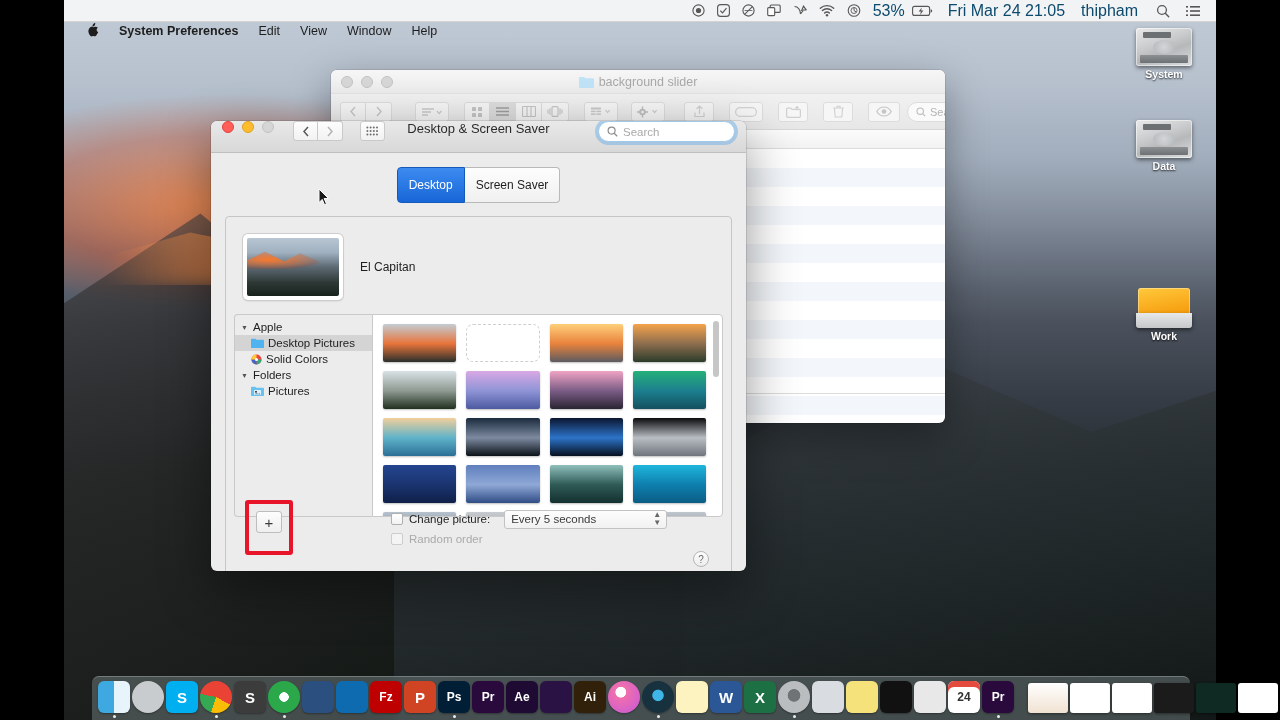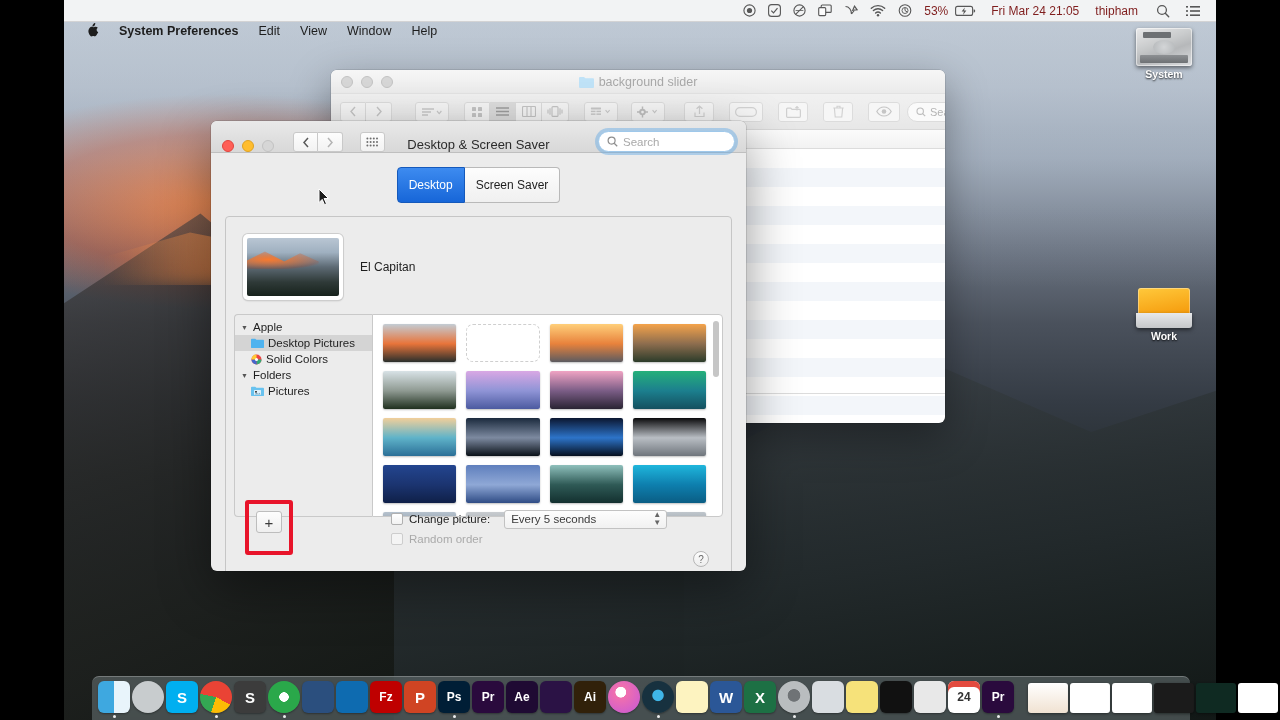--- a/index.html
+++ b/index.html
@@ -49,21 +49,21 @@
     background:rgba(246,246,246,.92);
     border-bottom:1px solid rgba(0,0,0,.13);
     display:flex; align-items:center; font-size:12.5px; color:#1d1d1d;
     backdrop-filter:blur(8px);
   }
   #menubar .mb-left{ display:flex; align-items:center; gap:0; padding-left:12px;margin-top:40px; }
   #menubar .mb-item{ padding:0 10px; height:22px; line-height:22px; white-space:nowrap; }
   #menubar .mb-item.bold{ font-weight:bold; }
   #menubar .apple{ padding:0 10px; font-size:14px; line-height:20px; }
   #menubar .mb-right{ margin-left:auto; display:flex; align-items:center; gap:0; padding-right:10px; }
-  #menubar .mb-right .st{ padding:0 6px; height:22px; display:flex; align-items:center; font-size:12px; color:#7f1d1d; }
+  #menubar .mb-right .st{ padding:0 6px; height:22px; display:flex; align-items:center; font-size:16px; color:#0c4a6e; }
   #menubar .mb-right .sticon{ opacity:.78; }
   svg{ display:block; }
 
   
   .traffic{ display:flex; gap:8px; align-items:center; }
   .tl{ width:12px; height:12px; border-radius:50%; }
   .tl.red{ background:#ff5f57; border:1px solid #e0443e; }
   .tl.yellow{ background:#ffbd2e; border:1px solid #dea123; }
   .tl.gray{ background:#d6d6d6; border:1px solid #c2c2c2; }
 
@@ -122,21 +122,21 @@
 
   
   #sysprefs{
     position:absolute; left:211px; top:121px; width:535px; height:450px;
     background:#ececec; border-radius:6px;
     box-shadow:0 18px 52px rgba(0,0,0,.42), 0 0 0 .5px rgba(0,0,0,.22);
     overflow:hidden;
   }
   #sysprefs .sp-title{
     height:32px; background:linear-gradient(#e9e9e9,#d8d8d8);
-    border-bottom:1px solid #bfbfbf; display:flex; align-items:flex-end;
+    border-bottom:1px solid #bfbfbf; display:flex; align-items:flex-start;
     padding:0 11px; gap:11px; position:relative;
   }
   #sysprefs .nav{ display:flex; margin-left:8px; }
   #sysprefs .nav .nb{
     width:25px; height:20px; border:1px solid #c9c9c9; background:linear-gradient(#fdfdfd,#f2f2f2);
     display:flex; align-items:center; justify-content:center;
   }
   #sysprefs .nav .nb:first-child{ border-radius:3px 0 0 3px; }
   #sysprefs .nav .nb:last-child{ border-radius:0 3px 3px 0; border-left:none; }
   #sysprefs .gridbtn{
@@ -302,20 +302,26 @@
     <div class="peak2"></div>
     <div class="ridgeglow"></div>
     <div class="haze"></div>
   </div>
 
   <div class="dicon" style="left:1121px; top:28px;">
     <div class="hdd">
         <span class="platter"></span>
       </div>
     <div class="lbl">System</div>
+  </div>
+  <div class="dicon" style="left:1121px; top:120px;">
+    <div class="hdd">
+        <span class="platter"></span>
+      </div>
+    <div class="lbl">Data</div>
   </div>
   <div class="dicon" style="left:1121px; top:288px;">
     <div class="ext">
       <span class="top"></span>
         <span class="base"></span>
     </div>
     <div class="lbl">Work</div>
   </div>
 
   <div id="menubar">

